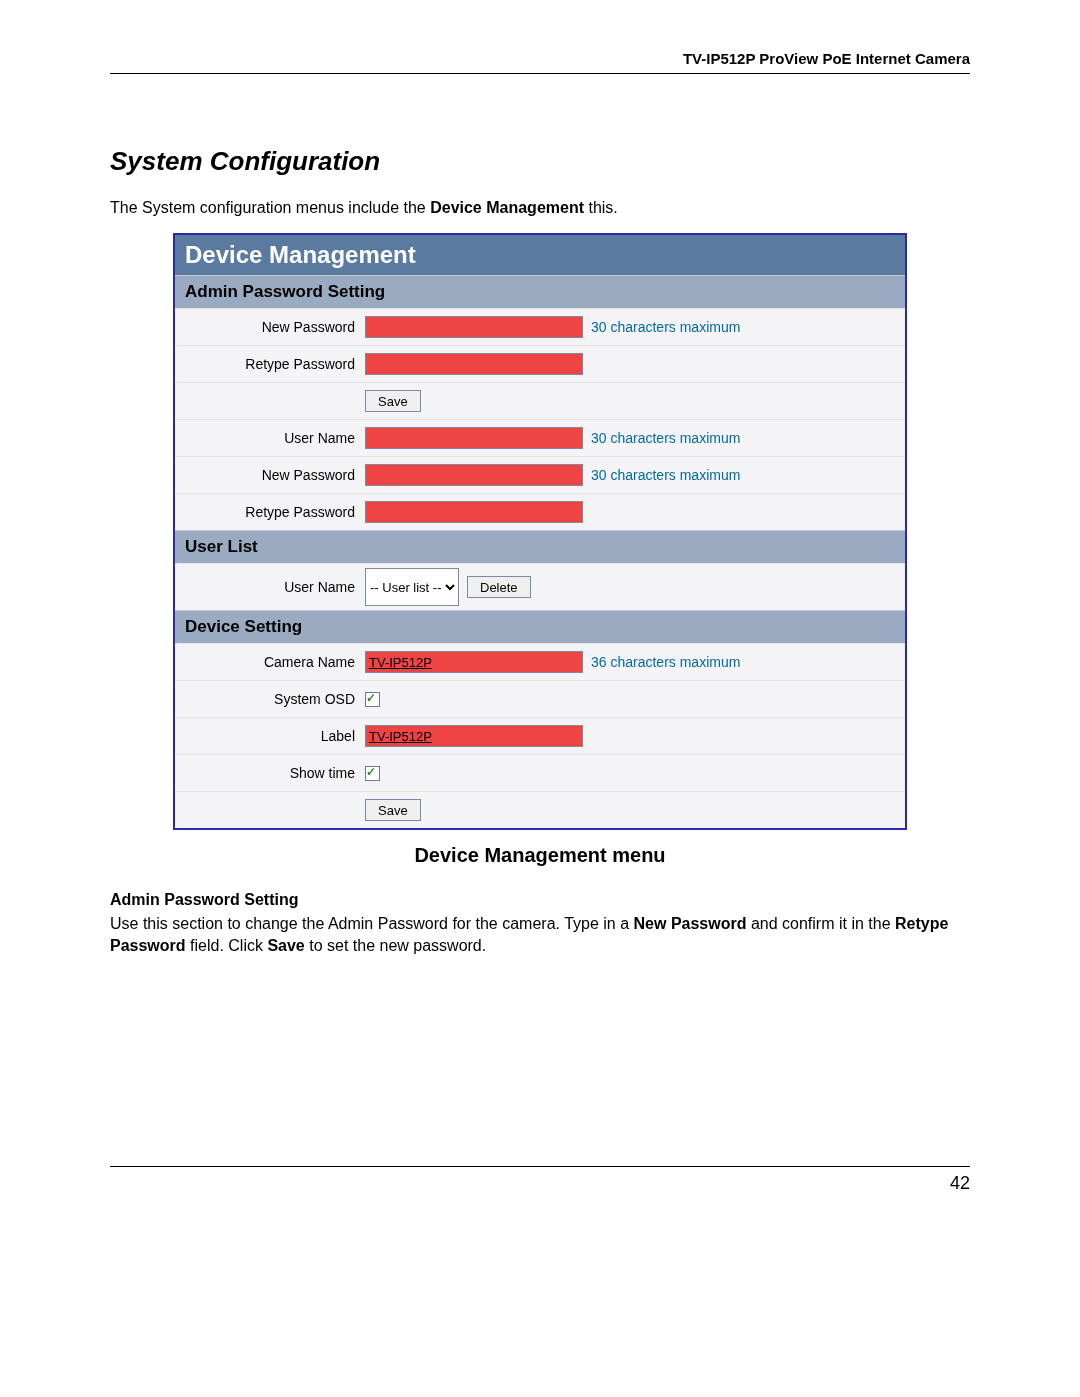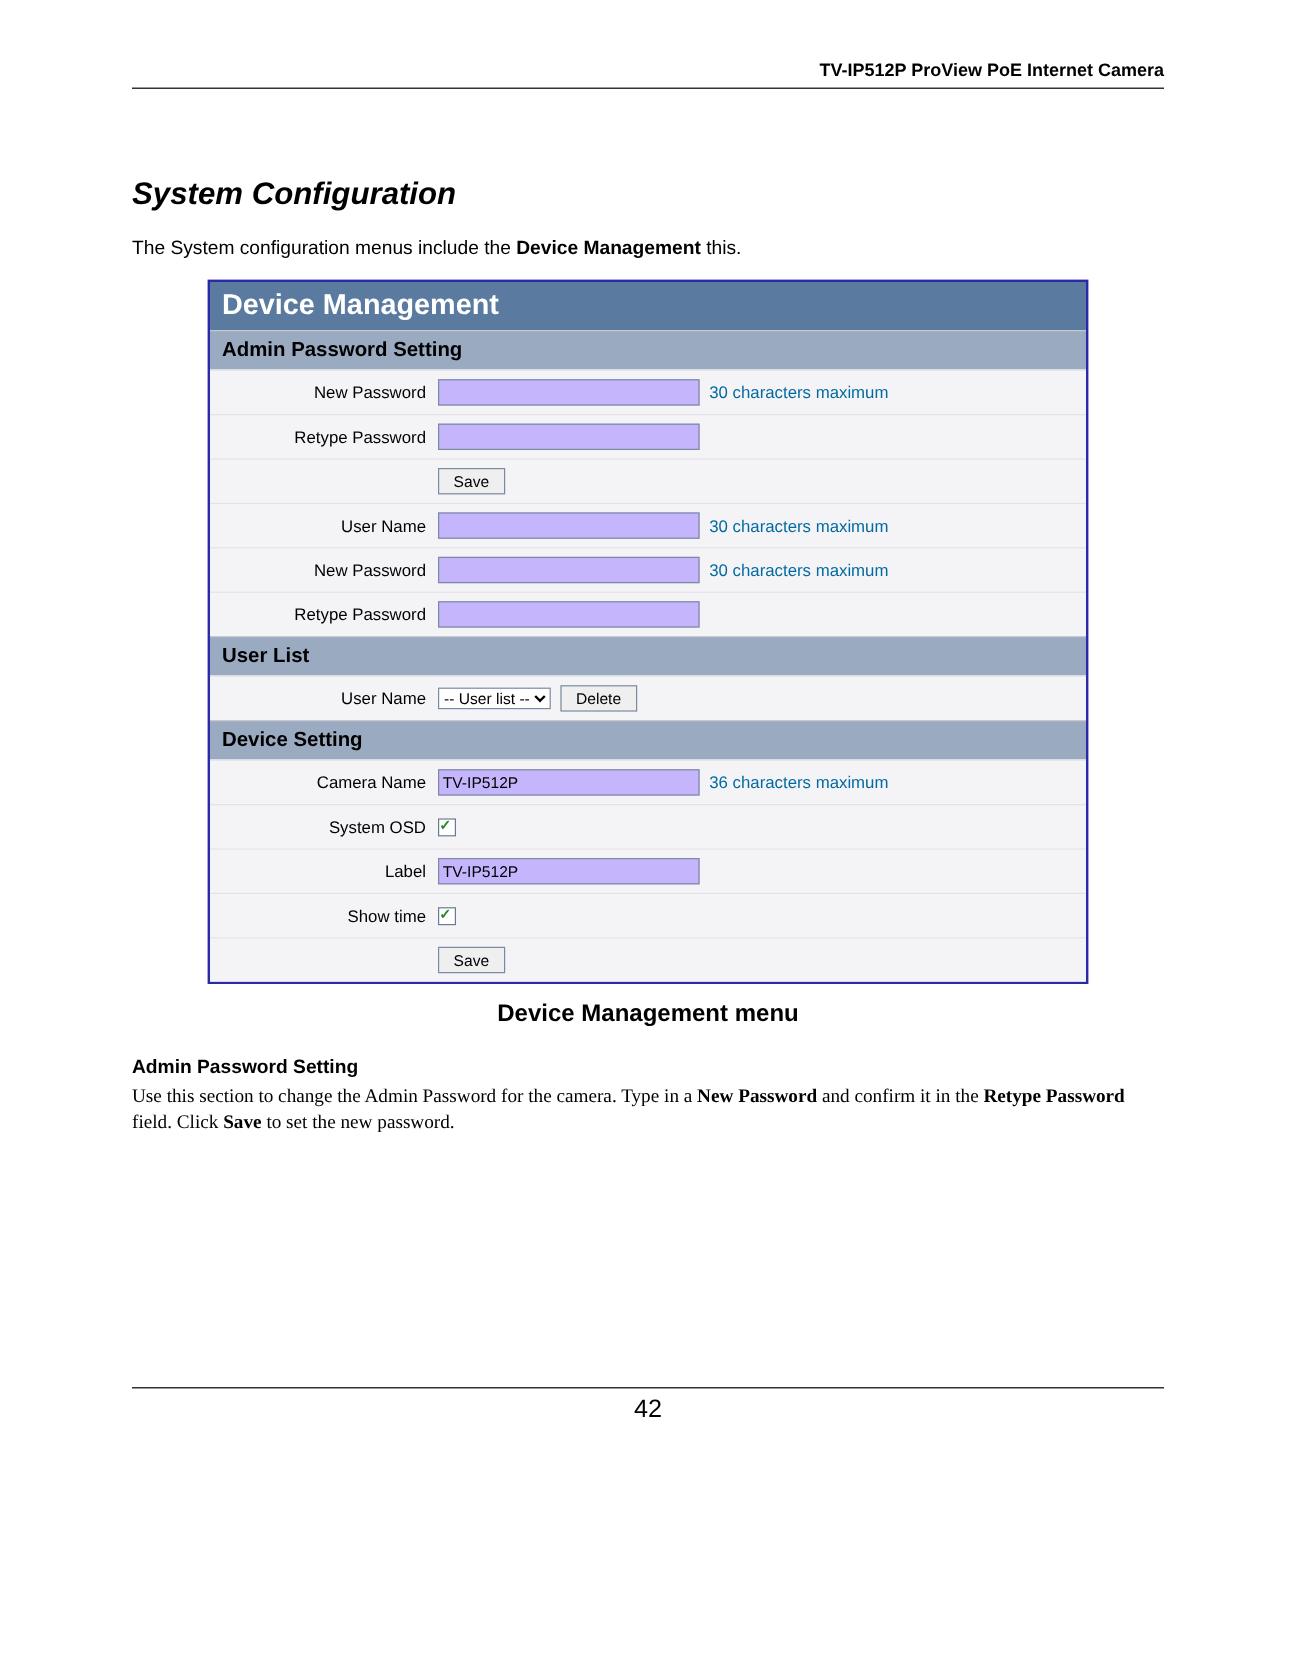--- a/index.html
+++ b/index.html
@@ -75,25 +75,26 @@
     align-items: center;
     gap: 8px;
     padding: 4px 0;
   }
   input[type="text"], input[type="password"] {
     border: 1px solid #7a8aa0;
     height: 20px;
     width: 210px;
     font-size: 13px;
     padding: 0 3px;
-    background: #c4b5fd;
+    background: #ef4444;
+    text-decoration: underline;
   }
   select {
     border: 1px solid #7a8aa0;
-    height: 18px;
+    height: 38px;
     font-size: 13px;
     background: #fff;
   }
   button {
     border: 1px solid #7a8aa0;
     background: #efefef;
     font-size: 13px;
     padding: 1px 12px;
     height: 22px;
   }
@@ -109,27 +110,26 @@
   }
   h4.sub {
     font-weight: bold;
     font-size: 16px;
     margin: 24px 0 4px 0;
   }
   p.body {
     font-size: 16px;
     margin: 0;
     line-height: 1.35;
-    font-family: Liberation Serif, serif;
   }
   .doc-footer {
     margin-top: 210px;
     border-top: 1px solid #000;
-    text-align: center;
-    font-size: 21px;
+    text-align: right;
+    font-size: 18px;
     padding-top: 6px;
   }
   .chk {
     display: inline-block;
     width: 13px;
     height: 13px;
     border: 1px solid #6a7a90;
     background: #fff;
     position: relative;
   }

